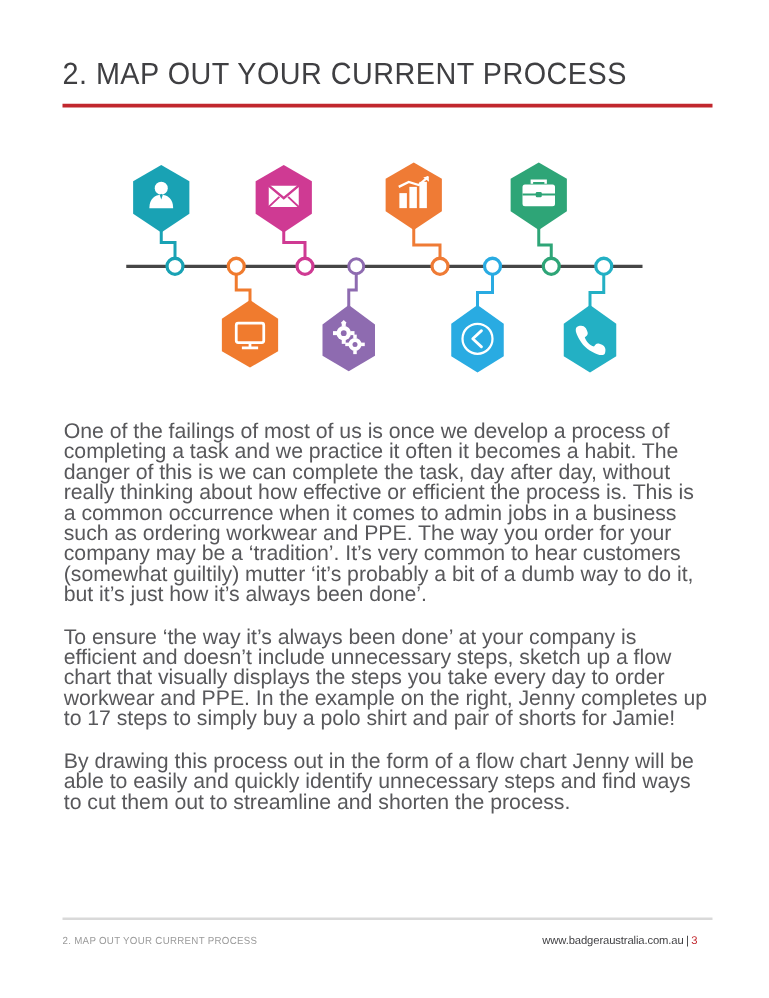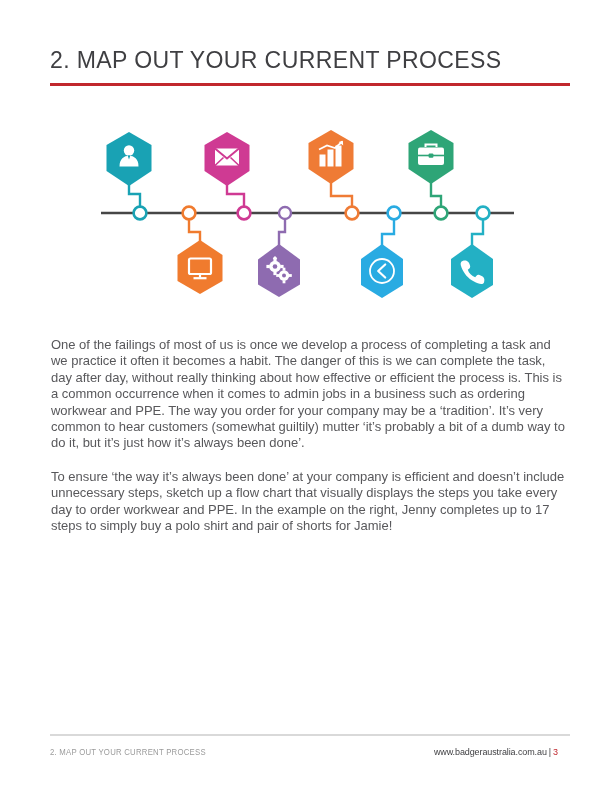--- a/index.html
+++ b/index.html
@@ -59,21 +59,21 @@
 
   
   .body-copy {
     position: absolute;
     left: 51px;
     top: 337px;
     width: 515px;
   }
   .body-copy p {
     margin: 0 0 17px 0;
-    font-size: 13px;
+    font-size: 17px;
     line-height: 16.4px;
     color: #58585b;
     text-align: left;
     letter-spacing: -0.02px;
   }
   .body-copy p:last-child { margin-bottom: 0; }
 
   
   .footer-rule {
     position: absolute;
@@ -269,20 +269,21 @@
         <circle cx="394" cy="103" r="6.4" fill="#ffffff" stroke="#29abe2" stroke-width="2.6"></circle>
         <circle cx="441" cy="103" r="6.4" fill="#ffffff" stroke="#2ea577" stroke-width="2.6"></circle>
         <circle cx="483" cy="103" r="6.4" fill="#ffffff" stroke="#23b0c4" stroke-width="2.6"></circle>
       </g>
     </svg>
   </div>
 
   <div class="body-copy">
     <p>One of the failings of most of us is once we develop a process of completing a task and we practice it often it becomes a habit. The danger of this is we can complete the task, day after day, without really thinking about how effective or efficient the process is. This is a common occurrence when it comes to admin jobs in a business such as ordering workwear and PPE. The way you order for your company may be a ‘tradition’. It’s very common to hear customers (somewhat guiltily) mutter ‘it’s probably a bit of a dumb way to do it, but it’s just how it’s always been done’.</p>
     <p>To ensure ‘the way it’s always been done’ at your company is efficient and doesn’t include unnecessary steps, sketch up a flow chart that visually displays the steps you take every day to order workwear and PPE. In the example on the right, Jenny completes up to 17 steps to simply buy a polo shirt and pair of shorts for Jamie!</p>
+    <p>By drawing this process out in the form of a flow chart Jenny will be able to easily and quickly identify unnecessary steps and find ways to cut them out to streamline and shorten the process.</p>
   </div>
 
   <div class="footer-rule"></div>
   <div class="footer">
 
     <div class="footer-left">2. MAP OUT YOUR CURRENT PROCESS</div>
 
 
     <div class="footer-right">
       <span>www.badgeraustralia.com.au</span><span class="sep">|</span><span class="pagenum">3</span>

